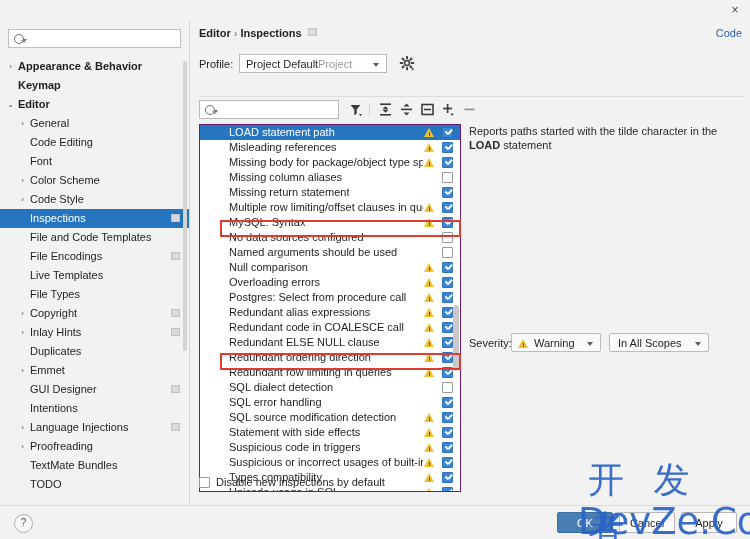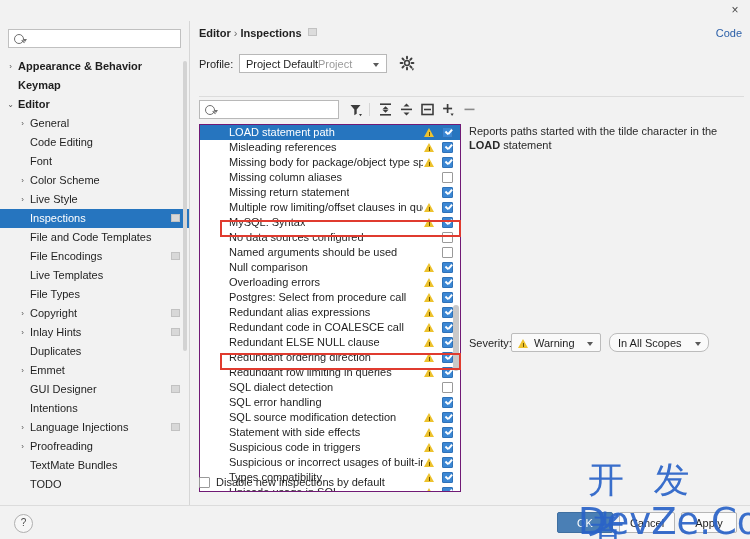--- a/index.html
+++ b/index.html
@@ -95,21 +95,21 @@
   .descpanel{position:absolute;left:278px;top:103px;width:275px;height:368px;}
   .desc-text{position:absolute;left:0;top:0;width:270px;font-size:11px;line-height:14px;color:#2a2a2a;}
   .desc-text b{font-weight:bold;}
 
   .sev-row{position:absolute;left:0;top:209px;height:20px;}
   .sev-lbl{position:absolute;left:0;top:4px;font-size:11px;}
   .sev-combo{position:absolute;left:42px;top:0;width:90px;height:19px;background:#fafafa;border:1px solid #bcbcbc;box-sizing:border-box;border-radius:2px;}
   .sev-combo .ic{position:absolute;left:6px;top:4px;}
   .sev-combo .tx{position:absolute;left:22px;top:3px;font-size:11px;}
   .sev-combo .dn{position:absolute;right:7px;top:8px;width:0;height:0;border-left:3.5px solid transparent;border-right:3.5px solid transparent;border-top:4px solid #5a5a5a;}
-  .scope-combo{position:absolute;left:140px;top:0;width:100px;height:19px;background:#fafafa;border:1px solid #bcbcbc;box-sizing:border-box;border-radius:8px;}
+  .scope-combo{position:absolute;left:140px;top:0;width:100px;height:19px;background:#fafafa;border:1px solid #bcbcbc;box-sizing:border-box;border-radius:2px;}
   .scope-combo .tx{position:absolute;left:8px;top:3px;font-size:11px;}
   .scope-combo .dn{position:absolute;right:7px;top:8px;width:0;height:0;border-left:3.5px solid transparent;border-right:3.5px solid transparent;border-top:4px solid #5a5a5a;}
 
   
   .disable-row{position:absolute;left:199px;top:476px;display:flex;align-items:center;gap:6px;}
   .dis-cb{width:11px;height:11px;border:1px solid #9a9a9a;background:#fff;box-sizing:border-box;border-radius:1px;}
   .dis-lbl{font-size:11px;}
 
   .footer{position:absolute;left:0;top:505px;width:750px;height:34px;background:#f2f2f2;border-top:1px solid #dcdcdc;}
   .help-btn{position:absolute;left:14px;top:8px;width:17px;height:17px;border:1px solid #b0b0b0;border-radius:50%;background:#f7f7f7;
@@ -165,21 +165,21 @@
         </div>
         <div class="t-item lvl1 noarrow">
           <span class="lbl">Font</span>
         </div>
         <div class="t-item lvl1">
           <span class="arrow">›</span>
           <span class="lbl">Color Scheme</span>
         </div>
         <div class="t-item lvl1">
           <span class="arrow">›</span>
-          <span class="lbl">Live Style</span>
+          <span class="lbl">Code Style</span>
         </div>
         <div class="t-item lvl1 sel noarrow">
           <span class="lbl">Inspections</span>
           <span class="chip"></span>
         </div>
         <div class="t-item lvl1 noarrow">
           <span class="lbl">File and Code Templates</span>
         </div>
         <div class="t-item lvl1 noarrow">
           <span class="lbl">File Encodings</span>

